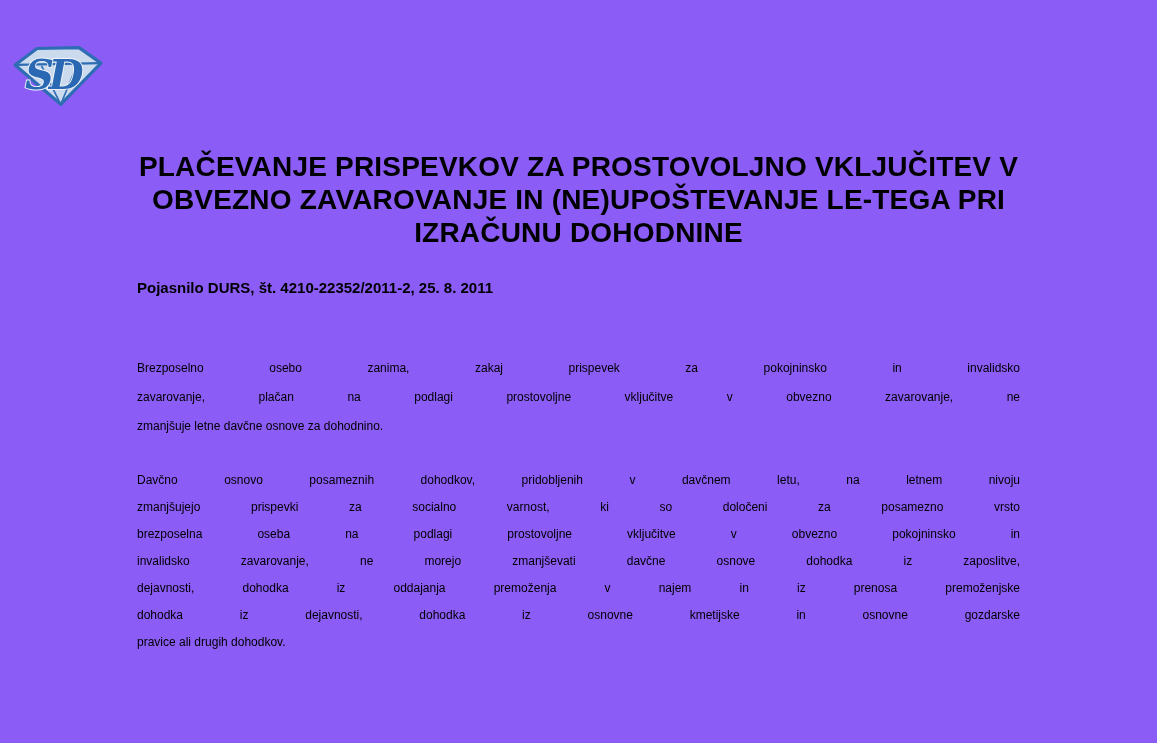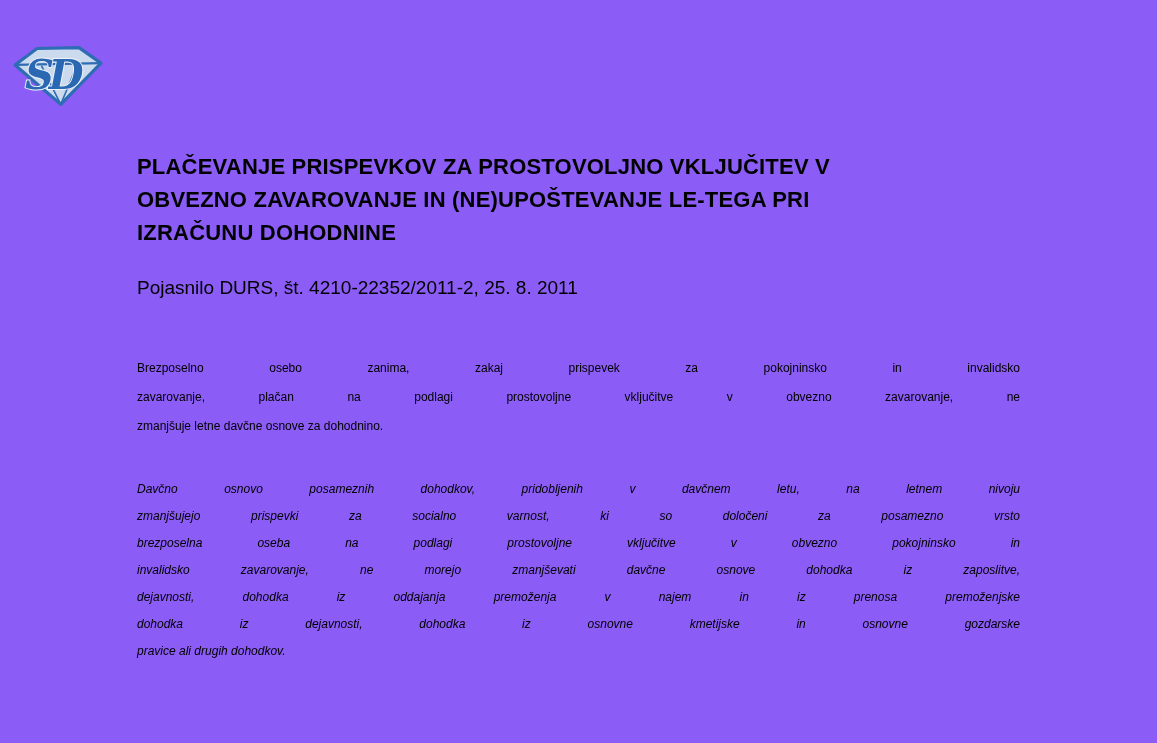--- a/index.html
+++ b/index.html
@@ -26,41 +26,41 @@
     top: 43px;
     width: 92px;
     height: 64px;
   }
   .content {
     width: 883px;
     margin: 0 auto;
     padding-top: 150px;
   }
   .doc-title {
-    font-size: 22px;
+    font-size: 28px;
     font-weight: bold;
     line-height: 33px;
+    text-align: center;
     letter-spacing: 0.2px;
   }
   .reference {
     margin-top: 24px;
-    font-size: 19px;
-    font-weight: normal;
+    font-size: 15px;
+    font-weight: bold;
     line-height: 29px;
     text-align: left;
   }
   .para {
     font-size: 12px;
     line-height: 29px;
   }
   .intro-para   { margin-top: 52px; }
   .lead-in      { margin-top: 17px; }
   .explanation-para {
-    margin-top: 35px;
-    font-style: italic;
+    margin-top: 26px;
     line-height: 27px;
   }
   .jline {
     text-align: justify;
     text-align-last: justify;
   }
   .jlast {
     text-align: right;
     text-align-last: left;
   }

